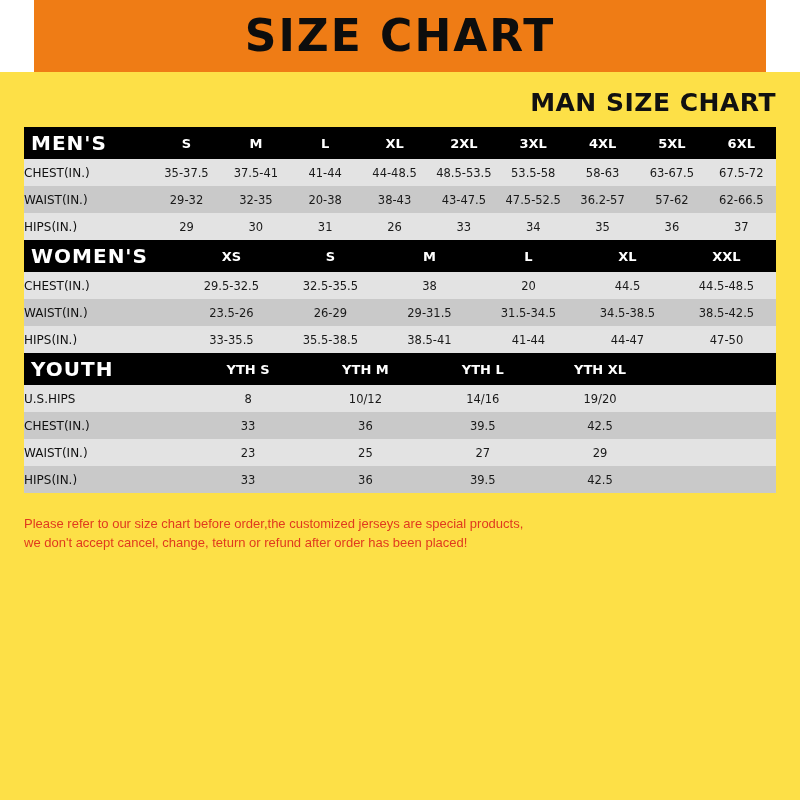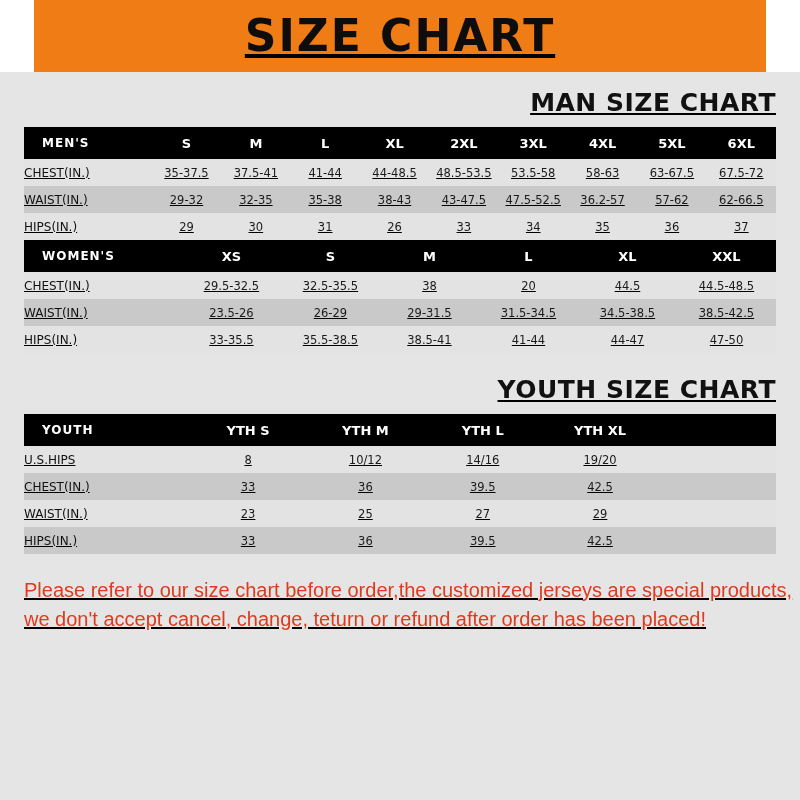--- a/index.html
+++ b/index.html
@@ -11,22 +11,21 @@
     height: 800px;
     background: #ffffff;
     font-family: "Liberation Sans", sans-serif;
     overflow: hidden;
   }
   .page {
     position: relative;
     width: 800px;
     height: 800px;
     box-sizing: border-box;
-    background: #e5e5e5;
-    text-decoration: underline;
+    background: #fde047;
   }
   
   .header-band {
     position: relative;
     width: 100%;
     height: 72px;
     background: #ef7c15;
     display: flex;
     align-items: center;
     justify-content: center;
@@ -86,22 +85,22 @@
     background: #000000;
   }
   table.size-table thead th {
     color: #ffffff;
     font-weight: bold;
     font-size: 13px;
     height: 32px;
   }
   table.size-table thead th.corner {
     text-align: left;
-    padding-left: 18px;
-    font-size: 12px;
+    padding-left: 7px;
+    font-size: 20px;
     letter-spacing: 1px;
   }
   table.size-table tbody tr.row-light { background: #e3e3e3; }
   table.size-table tbody tr.row-dark  { background: #c9c9c9; }
   table.size-table tbody td.rowhead {
     font-size: 12px;
     color: #111111;
     text-align: left;
   }
 
@@ -109,21 +108,21 @@
   .tbl-man col.c0 { width: 17%; }
   
   .tbl-women col.c0 { width: 21%; }
   
   .tbl-youth col.c0 { width: 22%; }
 
   .footer-note {
     margin: 22px 24px 0 24px;
     color: #e03a1e;
     font-family: "Liberation Sans", sans-serif;
-    font-size: 20px;
+    font-size: 13px;
     line-height: 1.45;
     text-align: left;
   }
   .footer-note div { white-space: nowrap; }
 </style>
 </head>
 <body>
 
 <div class="page">
 
@@ -173,21 +172,21 @@
           <td>48.5-53.5</td>
           <td>53.5-58</td>
           <td>58-63</td>
           <td>63-67.5</td>
           <td>67.5-72</td>
         </tr>
         <tr class="row-dark">
           <td class="rowhead">WAIST(IN.)</td>
           <td>29-32</td>
           <td>32-35</td>
-          <td>35-38</td>
+          <td>20-38</td>
           <td>38-43</td>
           <td>43-47.5</td>
           <td>47.5-52.5</td>
           <td>36.2-57</td>
           <td>57-62</td>
           <td>62-66.5</td>
         </tr>
         <tr class="row-light">
           <td class="rowhead">HIPS(IN.)</td>
           <td>29</td>
@@ -248,21 +247,20 @@
           <td>33-35.5</td>
           <td>35.5-38.5</td>
           <td>38.5-41</td>
           <td>41-44</td>
           <td>44-47</td>
           <td>47-50</td>
         </tr>
       </tbody>
     </table>
 
-    <div class="section-title t-youth">YOUTH SIZE CHART</div>
     <table class="size-table tbl-youth">
       <colgroup>
         <col class="c0">
           <col>
           <col>
           <col>
           <col>
           <col>
       </colgroup>
       <thead>

